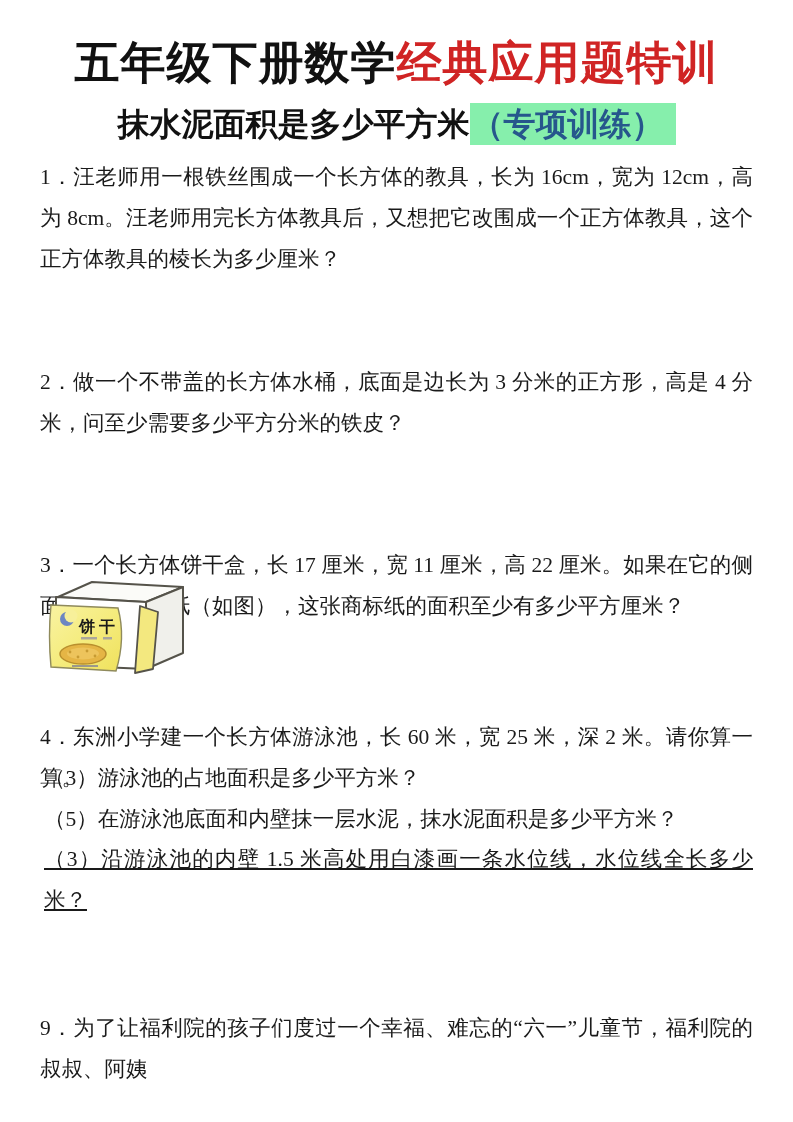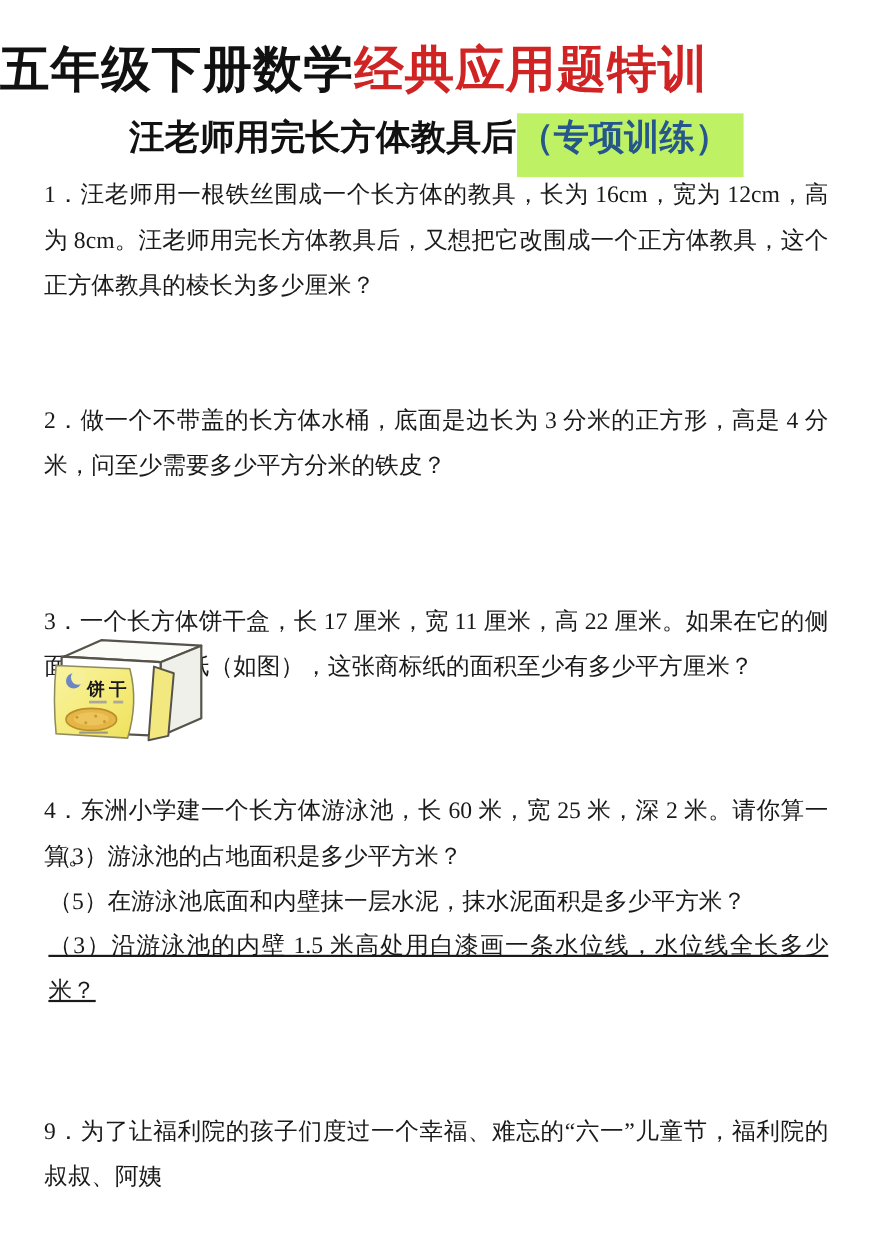--- a/index.html
+++ b/index.html
@@ -15,21 +15,21 @@
     overflow: hidden;
     font-family: "Liberation Serif", serif;
   }
   
   .title {
     position: absolute;
     top: 32px;
     left: 0;
     width: 793px;
     margin: 0;
-    text-align: left;
+    text-align: center;
     font-family: "Liberation Sans", sans-serif;
     font-weight: bold;
     font-size: 45px;
     line-height: 62px;
     letter-spacing: 1px;
     color: #111111;
     white-space: nowrap;
   }
   .title .t-red { color: #D02424; }
   .subtitle {
@@ -41,22 +41,22 @@
     text-align: center;
     font-family: "Liberation Sans", sans-serif;
     font-weight: bold;
     font-size: 32px;
     line-height: 46px;
     color: #111111;
     white-space: nowrap;
   }
   .subtitle .s-blue {
     color: #26578C;
-    background: #bef264;
-    padding: 3px 12px 19px 2px;
+    background: #86efac;
+    padding: 3px 12px 3px 2px;
   }
   
   .q {
     position: absolute;
     left: 40px;
     width: 713px;
     margin: 0;
     font-size: 21.5px;
     line-height: 41px;
     color: #1a1a1a;
@@ -83,21 +83,21 @@
   }
   .figure-box svg { display: block; width: 150px; height: 100px; }
 </style>
 </head>
 <body>
 
 <div class="page">
 
   <h1 class="title"><span class="t-black">五年级下册数学</span><span class="t-red">经典应用题特训</span></h1>
 
-  <h2 class="subtitle"><span class="s-black">汪老师用完长方体教具后</span><span class="s-blue">（专项训练）</span></h2>
+  <h2 class="subtitle"><span class="s-black">抹水泥面积是多少平方米</span><span class="s-blue">（专项训练）</span></h2>
 
   <p class="q" id="q1">1．汪老师用一根铁丝围成一个长方体的教具，长为 16cm，宽为 12cm，高为 8cm。汪老师用完长方体教具后，又想把它改围成一个正方体教具，这个正方体教具的棱长为多少厘米？</p>
 
   <p class="q" id="q2">2．做一个不带盖的长方体水桶，底面是边长为 3 分米的正方形，高是 4 分米，问至少需要多少平方分米的铁皮？</p>
 
   <p class="q" id="q3">3．一个长方体饼干盒，长 17 厘米，宽 11 厘米，高 22 厘米。如果在它的侧面贴一圈商标纸（如图），这张商标纸的面积至少有多少平方厘米？</p>
 
   <div class="figure-box">
     <svg viewBox="0 0 150 100" xmlns="http://www.w3.org/2000/svg">
 

